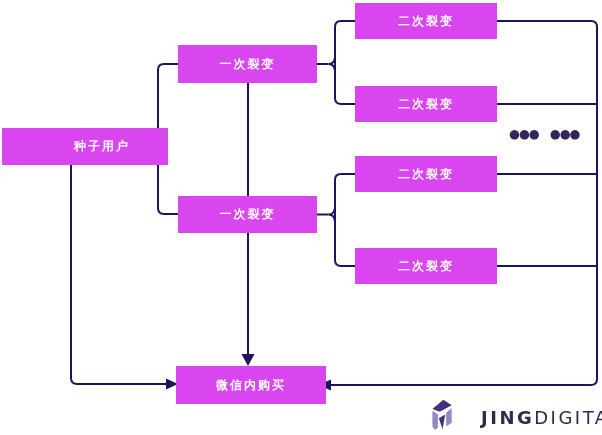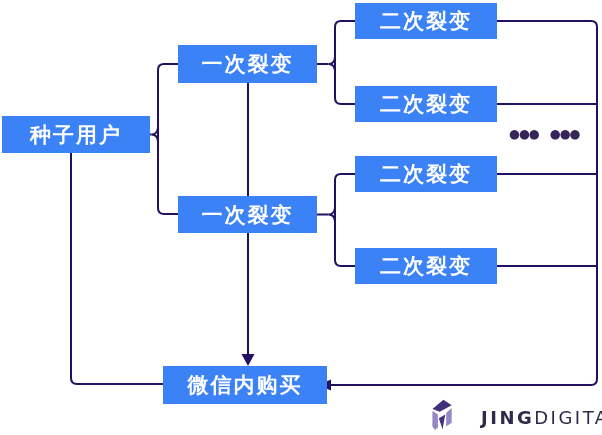--- a/index.html
+++ b/index.html
@@ -13,38 +13,38 @@
   }
   svg.connectors {
     position: absolute;
     left: 0; top: 0;
     width: 602px; height: 435px;
     z-index: 1;
   }
   .node {
     position: absolute;
     z-index: 2;
-    background: #3b82f6;
+    background: #d946ef;
     color: #ffffff;
     display: flex;
     align-items: center;
     justify-content: center;
-    font-size: 21px;
+    font-size: 12px;
     font-weight: bold;
     letter-spacing: 2px;
     white-space: nowrap;
   }
-  .node-seed      { left: 2px;   top: 116px; width: 148px; height: 37px; }
+  .node-seed      { left: 2px;   top: 128px; width: 132px; height: 37px; padding-left: 34px; }
   .node-f1a       { left: 178px; top: 45px;  width: 139px; height: 38px; }
   .node-f1b       { left: 178px; top: 196px; width: 139px; height: 37px; }
   .node-f2a       { left: 355px; top: 3px;   width: 142px; height: 36px; }
   .node-f2b       { left: 355px; top: 86px;  width: 142px; height: 36px; }
   .node-f2c       { left: 355px; top: 156px; width: 142px; height: 36px; }
   .node-f2d       { left: 355px; top: 248px; width: 142px; height: 36px; }
-  .node-purchase  { left: 163px; top: 366px; width: 164px; height: 38px; }
+  .node-purchase  { left: 176px; top: 366px; width: 150px; height: 38px; }
   .ellipsis {
     position: absolute;
     left: 509px; top: 127px;
     z-index: 2;
     display: flex;
     gap: 11px;
     color: #362558;
     font-size: 12.5px;
     line-height: 14px;
     letter-spacing: -1px;

